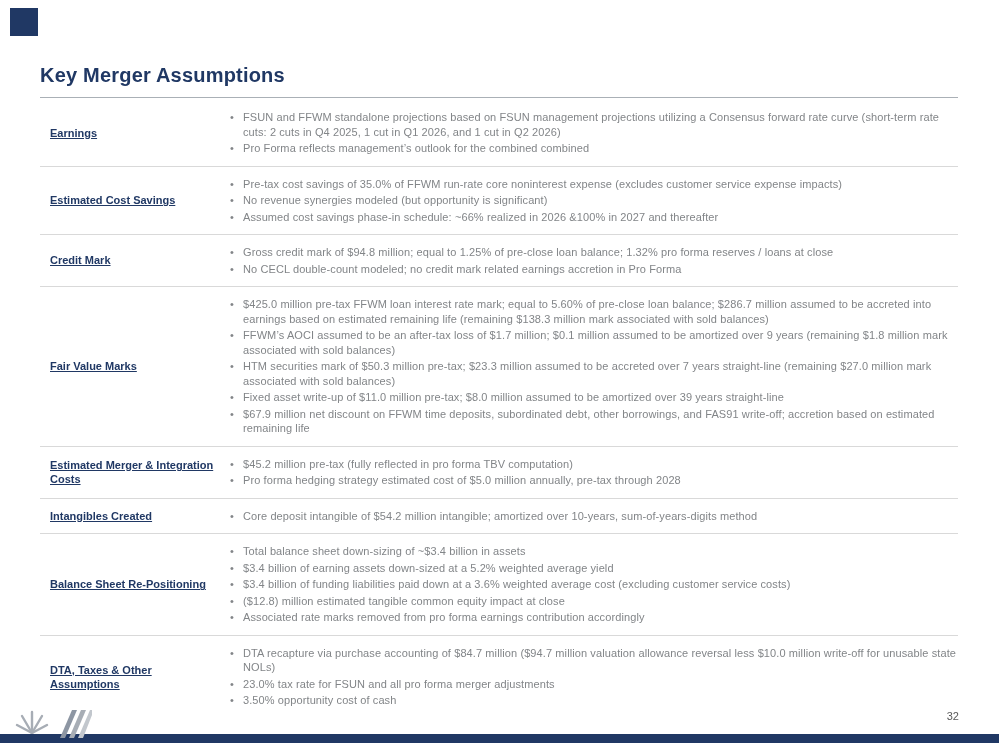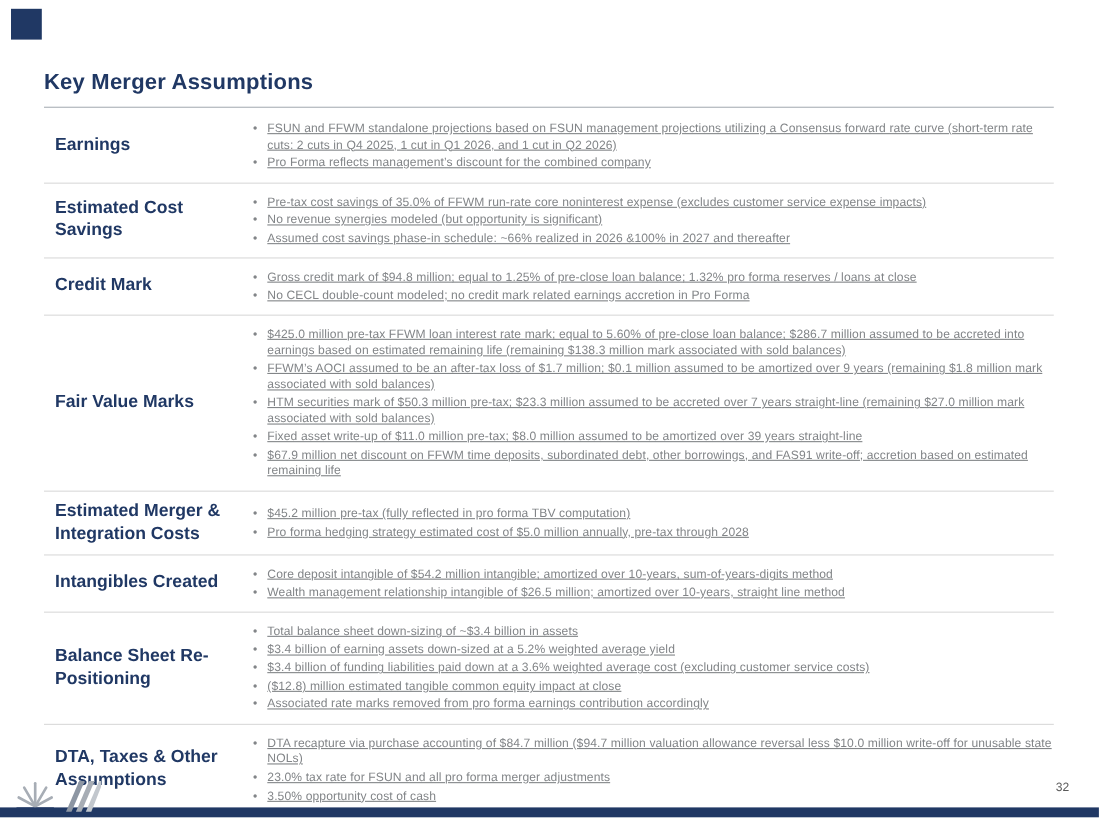--- a/index.html
+++ b/index.html
@@ -36,67 +36,66 @@
   .row {
     display: flex; align-items: center;
     border-bottom: 1px solid var(--divider, #d9d9d9);
     padding: 8px 0;
   }
   .row:last-child { border-bottom: none; }
   .row-label {
     flex: none; width: 188px;
     padding: 0 14px 0 10px;
     color: var(--navy, #203864);
-    font-weight: bold; font-size: 16px; line-height: 1.3;
+    font-weight: bold; font-size: 11px; line-height: 1.3; text-decoration: underline;
   }
   .bullet-list { flex: 1; list-style: none; }
   .bullet-list li {
     position: relative;
     padding-left: 15px;
     margin: 2px 0;
     color: var(--text-gray, #828588);
     font-size: 11px; line-height: 1.32;
     letter-spacing: 0.1px;
-    text-decoration: underline;
   }
   .bullet-list li::before {
     content: "\2022";
     position: absolute; left: 2px; top: 0;
     color: var(--text-gray, #828588);
   }
 
   .footer-bar {
     position: absolute; left: 0; right: 0; bottom: 7px;
     height: 9px; background: var(--navy, #203864); z-index: 1;
   }
   .logo-group {
     position: absolute; left: 14px; bottom: 10px;
     display: flex; align-items: flex-end; gap: 8px; z-index: 2;
   }
   .page-number {
-    position: absolute; right: 27px; bottom: 28px;
+    position: absolute; right: 40px; bottom: 28px;
     color: #595959; font-size: 11px;
   }
 </style>
 </head>
 <body>
 
 <div class="slide">
 
   <div class="corner-mark"></div>
 
   <h1 class="page-title">Key Merger Assumptions</h1>
   <div class="title-rule"></div>
 
   <div class="assumptions-table" id="rows-container">
   <div class="row">
     <div class="row-label">Earnings</div>
     <ul class="bullet-list">
           <li>FSUN and FFWM standalone projections based on FSUN management projections utilizing a Consensus forward rate curve (short-term rate cuts: 2 cuts in Q4 2025, 1 cut in Q1 2026, and 1 cut in Q2 2026)</li>
-          <li>Pro Forma reflects management’s discount for the combined company</li>
+          <li>Pro Forma reflects management’s outlook for the combined combined</li>
         </ul>
   </div>
 
   <div class="row">
     <div class="row-label">Estimated Cost Savings</div>
     <ul class="bullet-list">
           <li>Pre-tax cost savings of 35.0% of FFWM run-rate core noninterest expense (excludes customer service expense impacts)</li>
           <li>No revenue synergies modeled (but opportunity is significant)</li>
           <li>Assumed cost savings phase-in schedule: ~66% realized in 2026 &amp;100% in 2027 and thereafter</li>
         </ul>
@@ -126,21 +125,20 @@
     <ul class="bullet-list">
           <li>$45.2 million pre-tax (fully reflected in pro forma TBV computation)</li>
           <li>Pro forma hedging strategy estimated cost of $5.0 million annually, pre-tax through 2028</li>
         </ul>
   </div>
 
   <div class="row">
     <div class="row-label">Intangibles Created</div>
     <ul class="bullet-list">
           <li>Core deposit intangible of $54.2 million intangible; amortized over 10-years, sum-of-years-digits method</li>
-          <li>Wealth management relationship intangible of $26.5 million; amortized over 10-years, straight line method</li>
         </ul>
   </div>
 
   <div class="row">
     <div class="row-label">Balance Sheet Re-Positioning</div>
     <ul class="bullet-list">
           <li>Total balance sheet down-sizing of ~$3.4 billion in assets</li>
           <li>$3.4 billion of earning assets down-sized at a 5.2% weighted average yield</li>
           <li>$3.4 billion of funding liabilities paid down at a 3.6% weighted average cost (excluding customer service costs)</li>
           <li>($12.8) million estimated tangible common equity impact at close</li>

